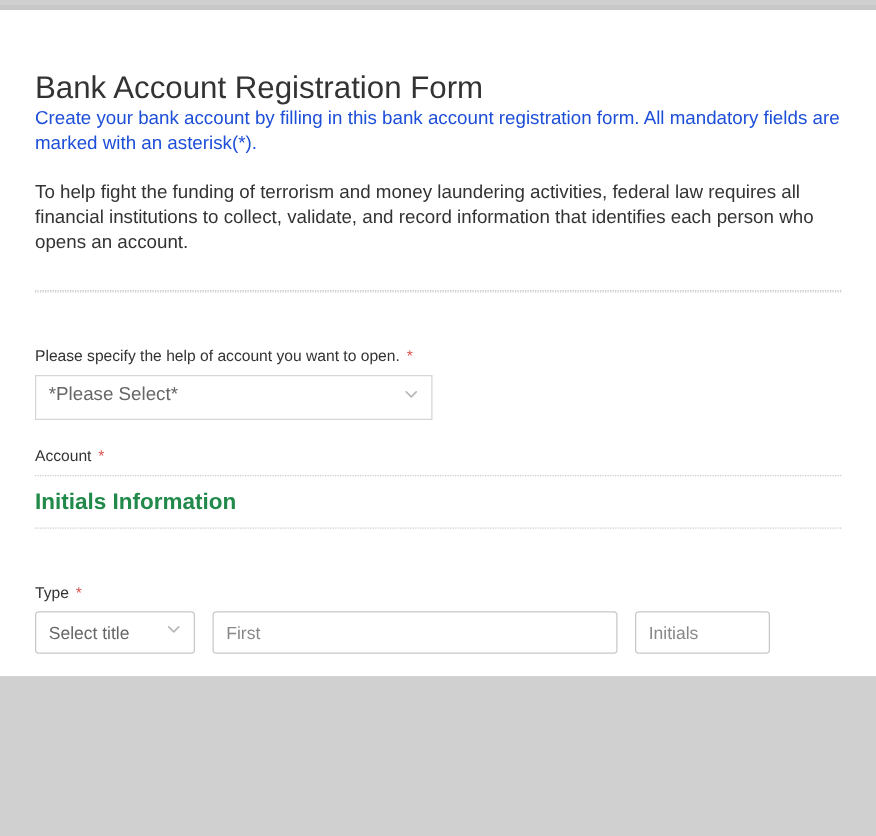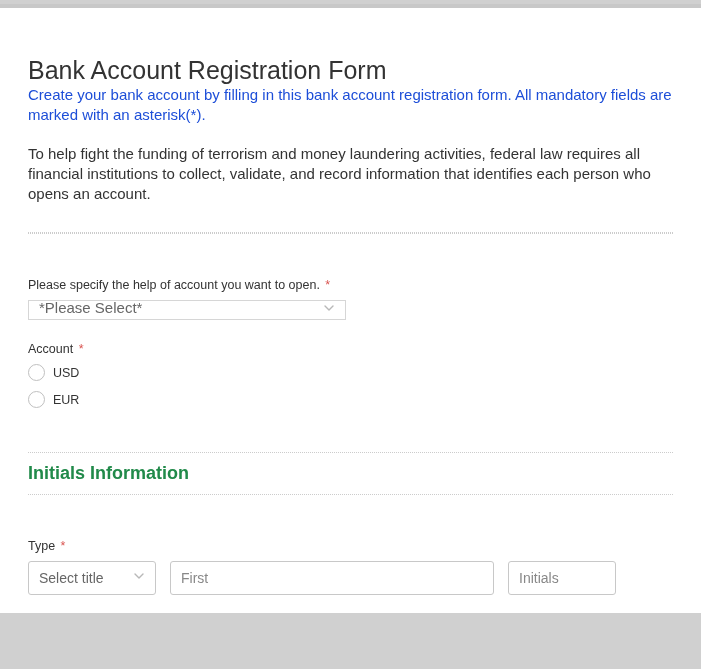--- a/index.html
+++ b/index.html
@@ -71,21 +71,21 @@
       color: #d9534f;
       margin-left: 2px;
     }
     .select-wrap {
       position: relative;
       width: 318px;
       margin-bottom: 22px;
     }
     .select-input {
       width: 100%;
-      height: 20px;
+      height: 36px;
       border: 1px solid #d6d6d6;
       background: #ffffff;
       padding: 0 34px 5px 10px;
       font-family: Arial, Helvetica, sans-serif;
       font-size: 15px;
       color: #666666;
       display: flex;
       align-items: center;
       cursor: pointer;
     }
@@ -190,30 +190,20 @@
             <path d="M3 5 L7 9 L11 5" stroke="#b8b8b8" stroke-width="1.4" fill="none" stroke-linecap="round" stroke-linejoin="round"></path>
           </svg>
       </span>
     </div>
   </div>
 
   <div>
     <div class="field-label">
       <span>Account</span>
       <span class="required-asterisk">*</span>
-    </div>
-    <div class="radio-group">
-      <div class="radio-item">
-        <span class="radio-circle"></span>
-        <span class="radio-label">USD</span>
-      </div>
-      <div class="radio-item">
-        <span class="radio-circle"></span>
-        <span class="radio-label">EUR</span>
-      </div>
     </div>
   </div>
 
   <div class="section-divider-top"></div>
   <div class="section-title">Initials Information</div>
   <div class="section-divider-bottom"></div>
 
   <div>
     <div class="field-label">
       <span>Type</span>

